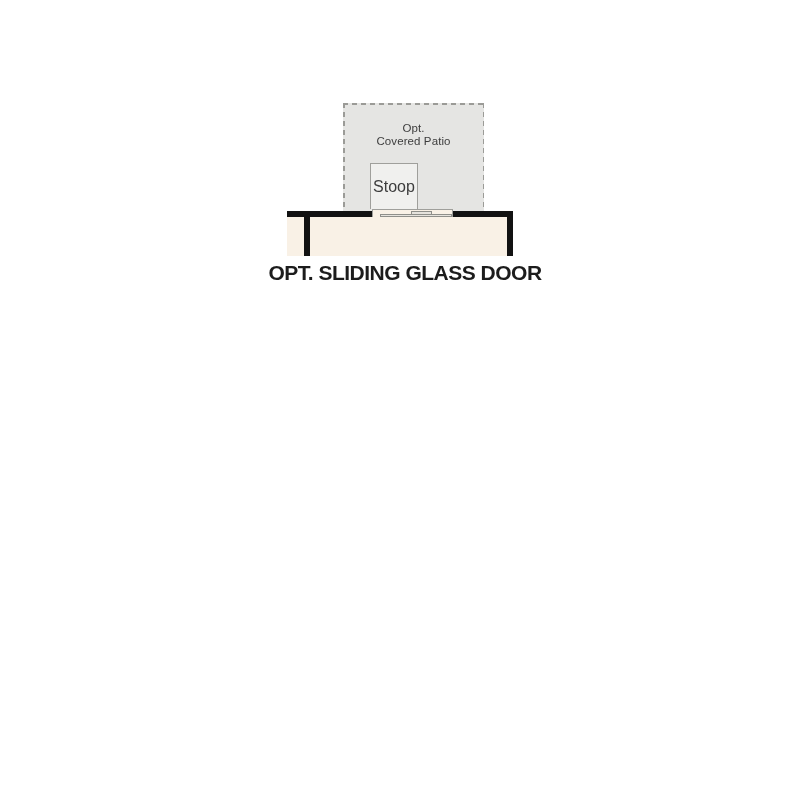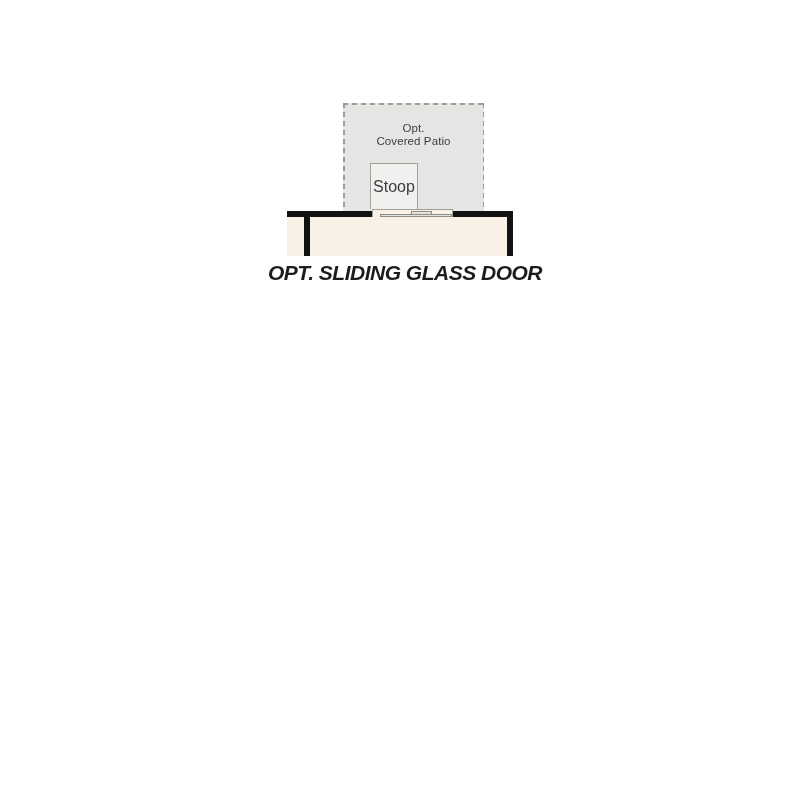--- a/index.html
+++ b/index.html
@@ -125,21 +125,20 @@
     left: 0;
     top: 262px;
     width: 810px;
     height: 22px;
     line-height: 22px;
     text-align: center;
     font-size: 21px;
     font-weight: bold;
     letter-spacing: -0.5px;
     color: var(--title-text, #1c1c1c);
-    font-style: italic;
   }
 </style>
 </head>
 <body>
 
 <div class="canvas">
 
   <div class="patio">
     <div class="dash dash-top"></div>
     <div class="dash dash-left"></div>

